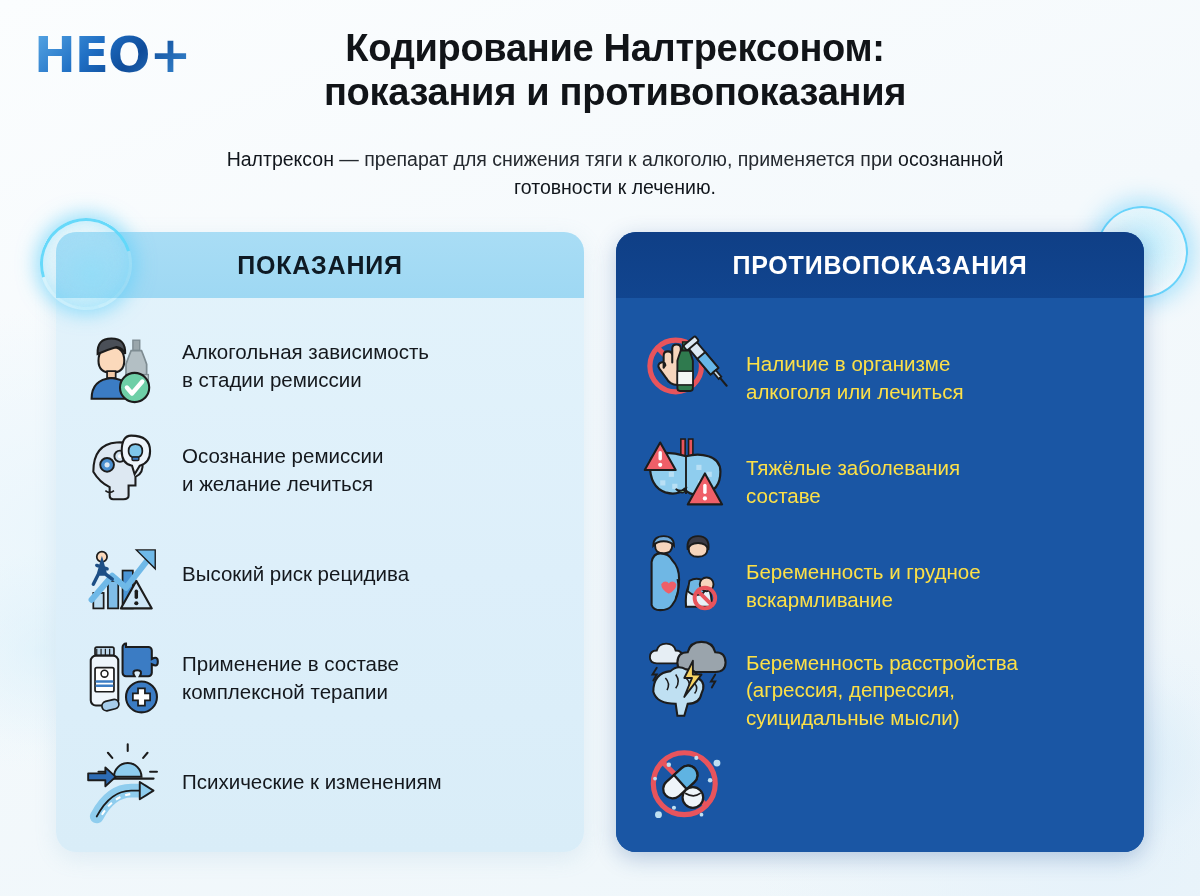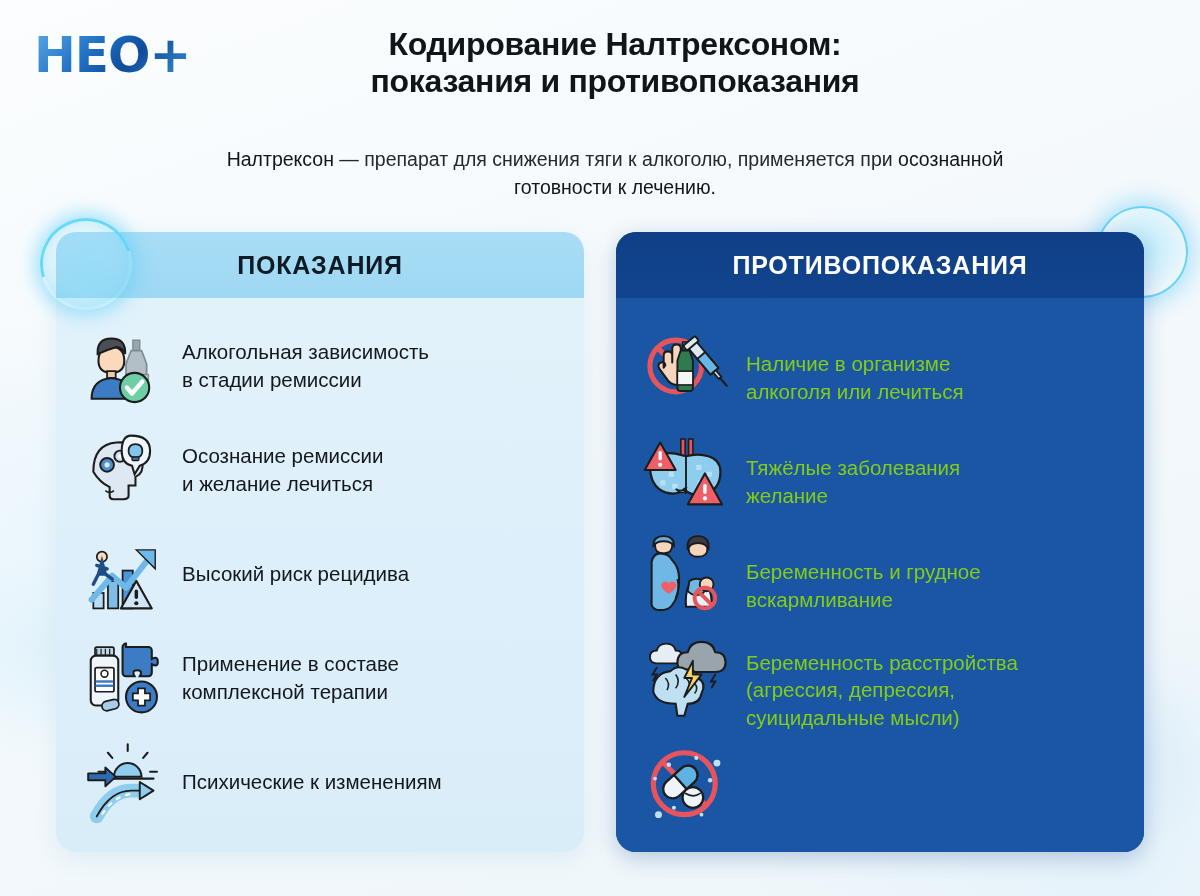--- a/index.html
+++ b/index.html
@@ -26,21 +26,21 @@
     -webkit-background-clip:text; background-clip:text;
     color:transparent;
     -webkit-text-fill-color:transparent;
     font-family:"DejaVu Sans", sans-serif;
   }
   .logo .plus { font-weight:700; }
 
   .title {
     position:absolute; left:215px; top:26px; width:800px;
     text-align:center;
-    font-size:32px; font-weight:700; color:#111418;
+    font-size:38px; font-weight:700; color:#111418;
     line-height:1.17; letter-spacing:-0.3px;
   }
 
   .subtitle {
     position:absolute; left:215px; top:146px; width:800px;
     text-align:center;
     font-size:19.5px; color:#24292f; line-height:1.42;
   }
   .subtitle b { font-weight:400; color:#11161c; }
 
@@ -131,21 +131,21 @@
     flex:1 1 0;
     min-height:0;
   }
   .row-icon {
     flex:0 0 88px; width:88px; height:88px;
     display:flex; align-items:center; justify-content:center;
   }
   .row-icon svg { width:86px; height:86px; display:block; }
   .row-text { font-size:20.5px; line-height:1.35; }
   .card-left .row-text { color:#14181d; }
-  .card-right .row-text { color:#84cc16;margin-top:24px; }
+  .card-right .row-text { color:#fde047;margin-top:24px; }
 
   .card-left .row { gap:12px; }
   .card-right .row { gap:16px; }
 </style>
 </head>
 <body>
 
 <div class="deco deco-soft-left"></div>
 <div class="deco deco-soft-right"></div>
 <div class="deco deco-circle"></div>
@@ -320,21 +320,21 @@
             <path d="M20 18 L38 50 H2z" fill="#ef5f68" stroke="#1c1c1c" stroke-width="2.4" stroke-linejoin="round"></path>
             <rect x="18" y="28" width="4" height="11" rx="2" fill="#ffffff"></rect>
             <circle cx="20" cy="44" r="2.4" fill="#ffffff"></circle>
             <path d="M72 54 L92 90 H52z" fill="#ef5f68" stroke="#1c1c1c" stroke-width="2.4" stroke-linejoin="round"></path>
             <rect x="70" y="66" width="4" height="12" rx="2" fill="#ffffff"></rect>
             <circle cx="72" cy="83" r="2.5" fill="#ffffff"></circle>
           </svg>
         </span>
         <span class="row-text">
           <span>Тяжёлые заболевания</span><br>
-          <span>желание</span>
+          <span>составе</span>
         </span>
       </div>
 
       <div class="row">
         <span class="row-icon">
           <svg viewBox="0 0 100 100">
             <path d="M24 8 q10 0 10 9 q0 9-10 9 q-10 0-10-9 q0-9 10-9z" fill="#f6d5bd" stroke="#1c1c1c" stroke-width="2.2"></path>
             <path d="M24 6 q-12 0-12 11 q4-5 12-5 q8 0 12 5 q0-11-12-11z" fill="#6fa9d8" stroke="#1c1c1c" stroke-width="2.2"></path>
             <path d="M20 26 q10 0 14 8 q8 8 8 22 q0 20-8 30 q-4 6-14 6 q-8 0-10-6 v-50 q2-10 10-10z" fill="#6fb7e4" stroke="#1c1c1c" stroke-width="2.4"></path>
             <path d="M40 56 q3 12-2 22" fill="none" stroke="#1c1c1c" stroke-width="2"></path>

